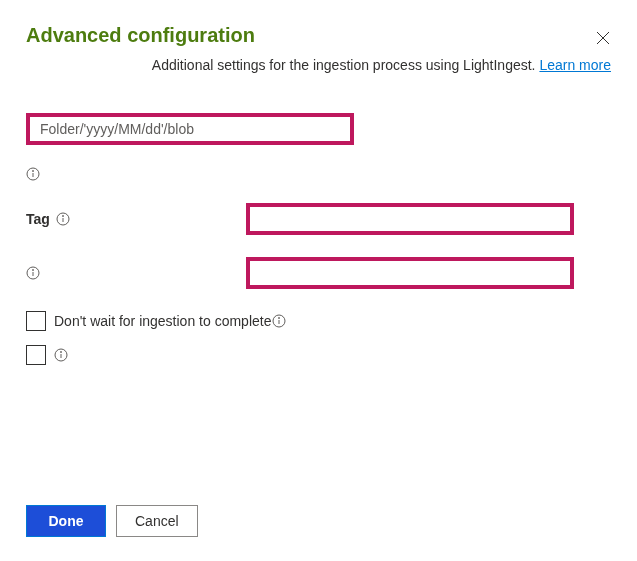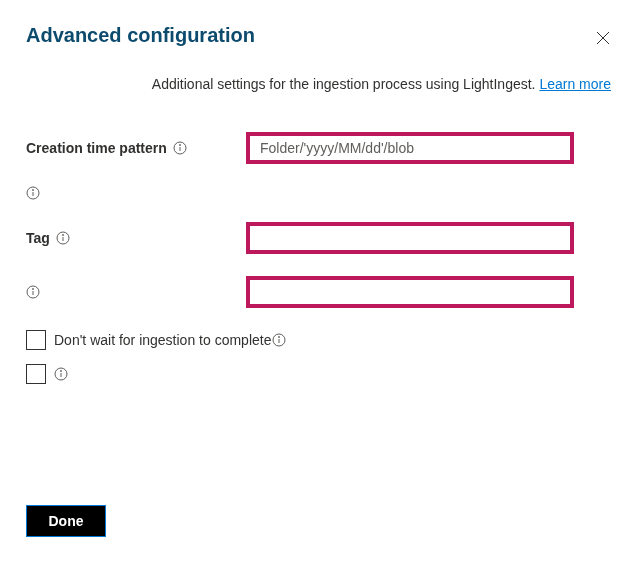--- a/index.html
+++ b/index.html
@@ -14,22 +14,22 @@
       position: relative;
     }
     .header {
       display: flex;
       justify-content: space-between;
       align-items: flex-start;
     }
     .title {
       font-size: 20px;
       font-weight: 600;
-      color: #0c4a6e;
-      margin-bottom: 29px;
+      color: #4d7c0f;
+      margin-bottom: 10px;
     }
     .close-btn {
       cursor: pointer;
       width: 16px;
       height: 16px;
       color: #323130;
       background: none;
       border: none;
       padding: 0;
       margin-top: 6px;
@@ -112,21 +112,21 @@
     .btn {
       min-width: 80px;
       height: 32px;
       padding: 0 18px;
       font-size: 14px;
       font-family: inherit;
       cursor: pointer;
       border: 1px solid;
     }
     .btn-primary {
-      background: #000000;
+      background: #1d4ed8;
       color: #fff;
       font-weight: 600;
       border-color: #0078d4;
     }
     .btn-secondary {
       background: #fff;
       color: #323130;
       border-color: #8a8886;
     }
   </style>
@@ -141,30 +141,20 @@
       <line x1="14" y1="2" x2="2" y2="14"></line>
     </svg>
   </button>
 </div>
 
 <p class="subtitle">
   <span>Additional settings for the ingestion process using LightIngest. </span><a href="#">Learn more</a>
 </p>
 
 <div class="form-row">
-  <label class="form-label">
-    <span>Creation time pattern</span>
-    <span class="info-icon">
-      <svg viewBox="0 0 14 14" fill="none" stroke="currentColor" stroke-width="1">
-          <circle cx="7" cy="7" r="6"></circle>
-          <line x1="7" y1="6" x2="7" y2="10"></line>
-          <circle cx="7" cy="4" r="0.5" fill="currentColor"></circle>
-        </svg>
-    </span>
-  </label>
   <input type="text" class="text-input" placeholder="Folder/'yyyy/MM/dd'/blob" style="">
 </div>
 
 <div class="form-row">
   <label class="form-label">
     <span class="info-icon">
       <svg viewBox="0 0 14 14" fill="none" stroke="currentColor" stroke-width="1">
           <circle cx="7" cy="7" r="6"></circle>
           <line x1="7" y1="6" x2="7" y2="10"></line>
           <circle cx="7" cy="4" r="0.5" fill="currentColor"></circle>
@@ -222,13 +212,14 @@
           <circle cx="7" cy="7" r="6"></circle>
           <line x1="7" y1="6" x2="7" y2="10"></line>
           <circle cx="7" cy="4" r="0.5" fill="currentColor"></circle>
         </svg>
     </span>
   </label>
 </div>
 
 <div class="footer">
   <button class="btn btn-primary">Done</button>
+  <button class="btn btn-secondary">Cancel</button>
 </div>
 
 </body></html>

